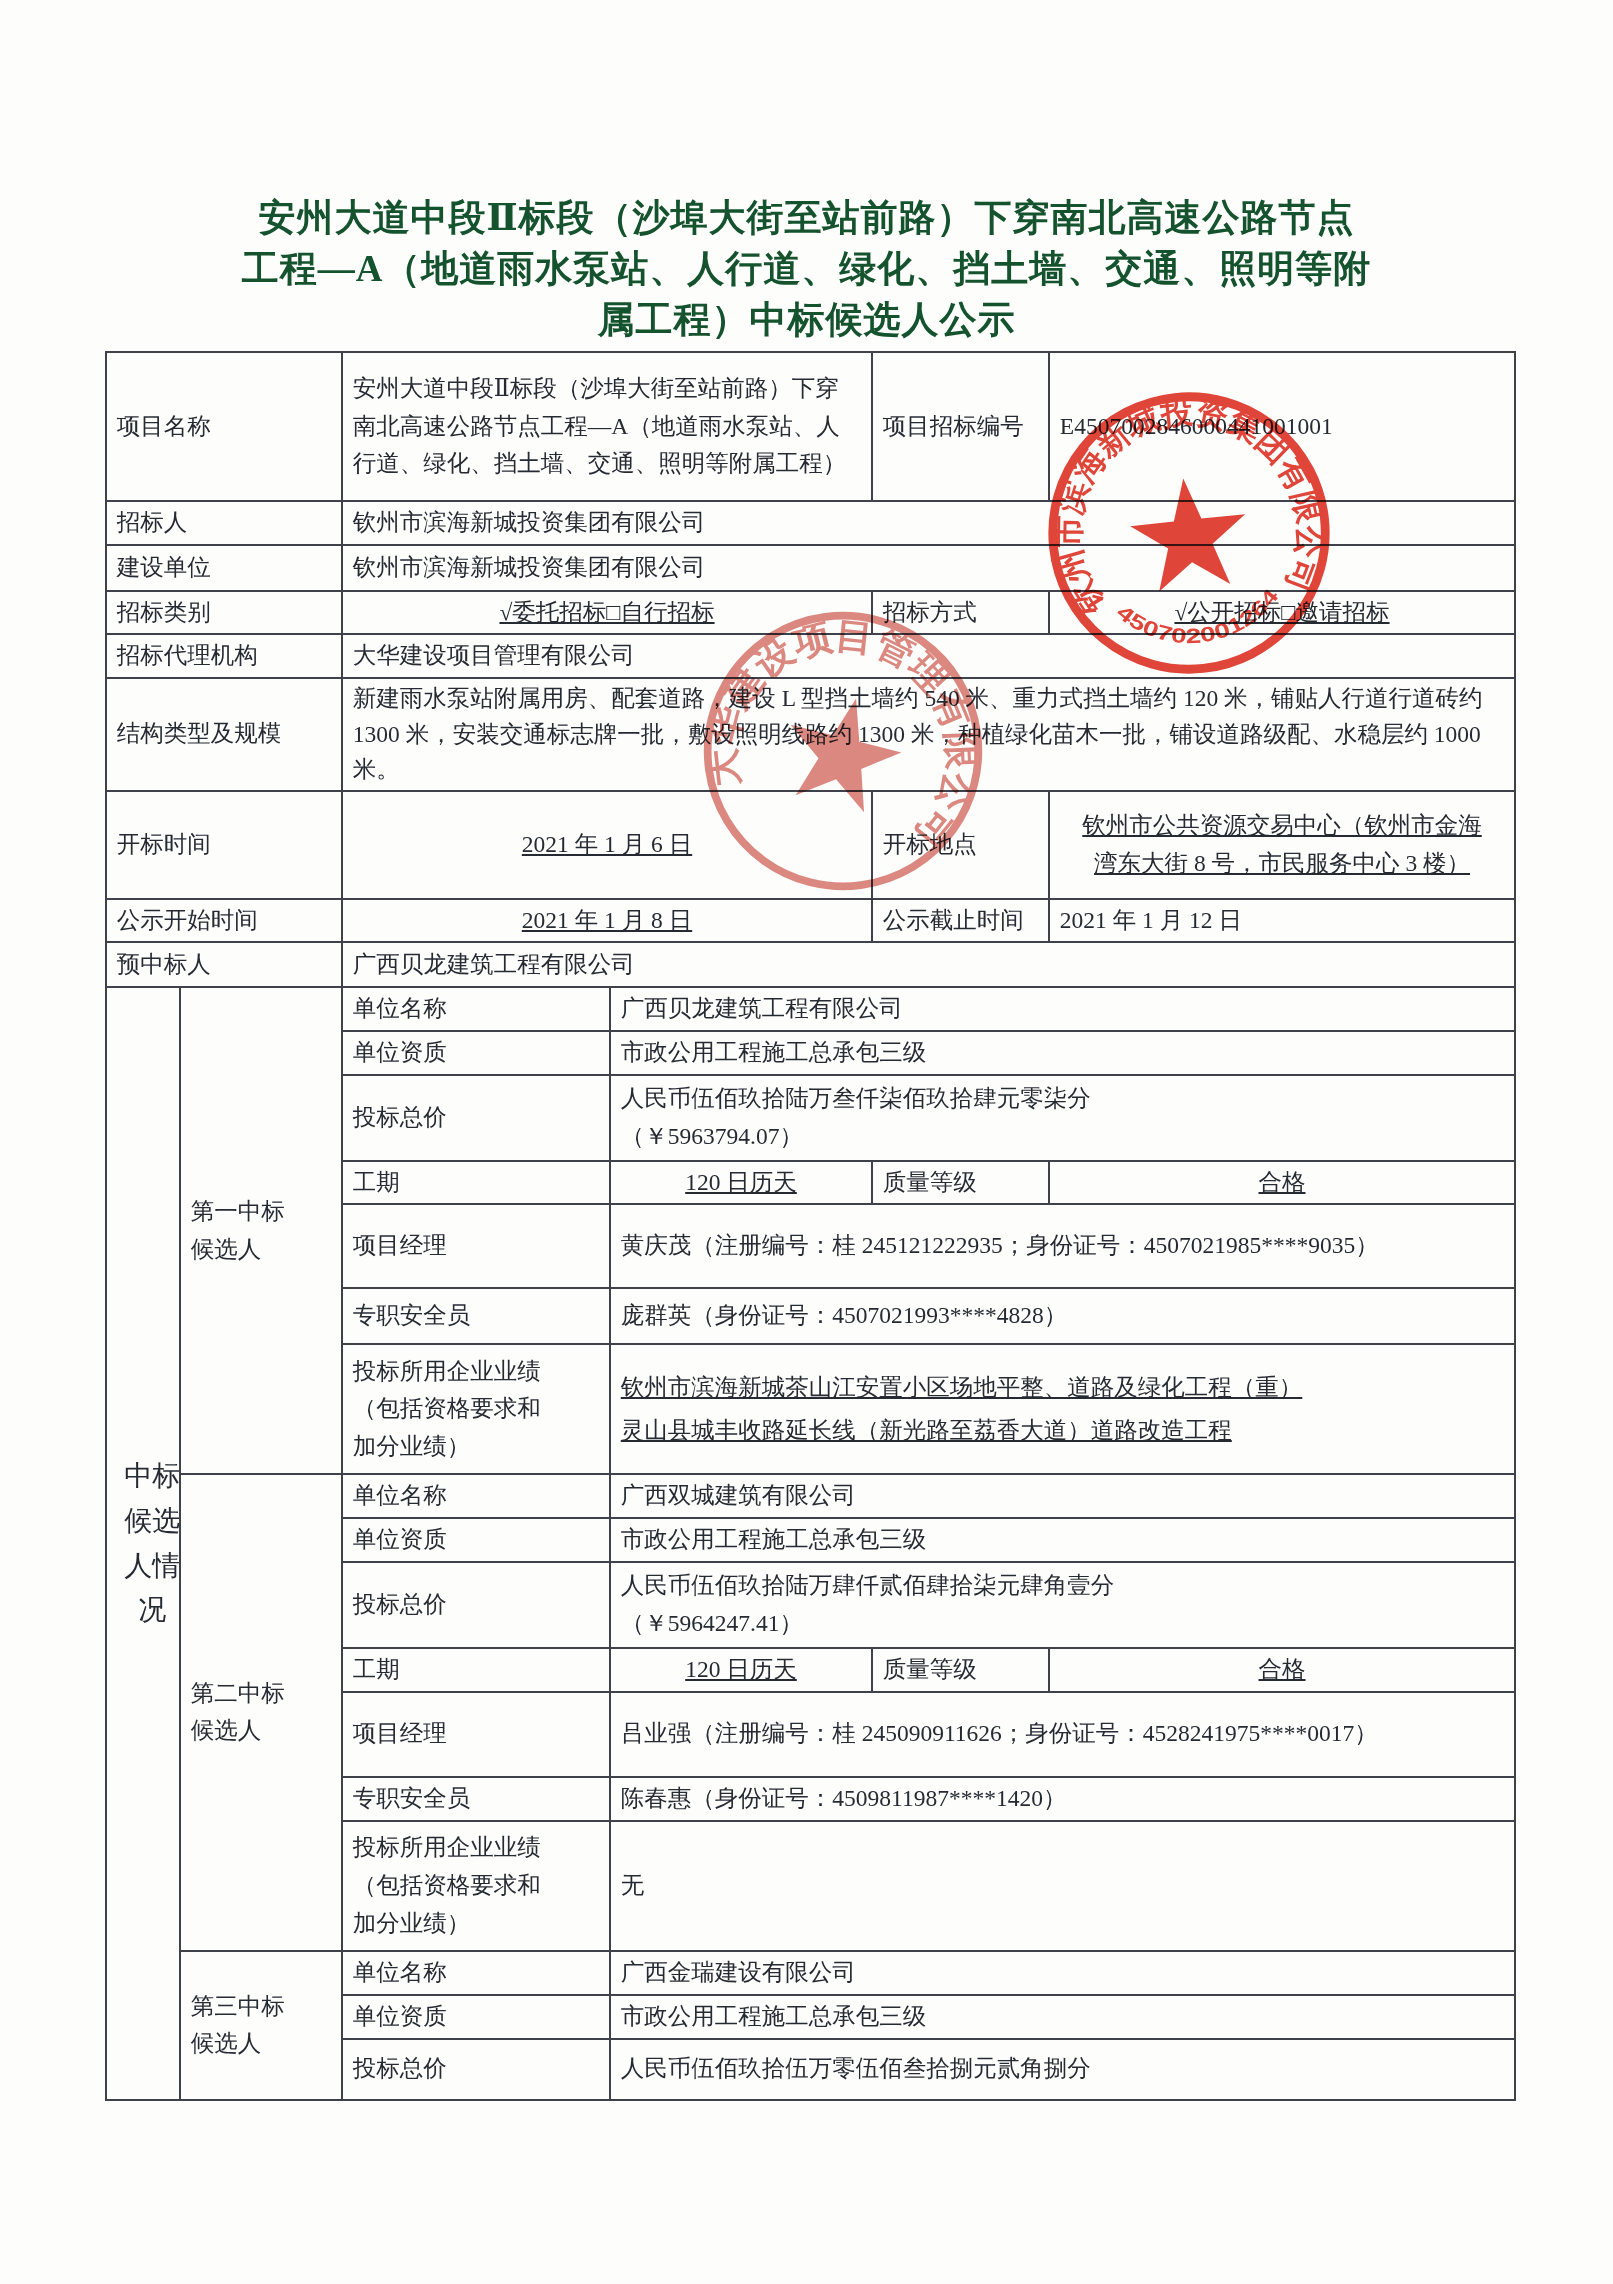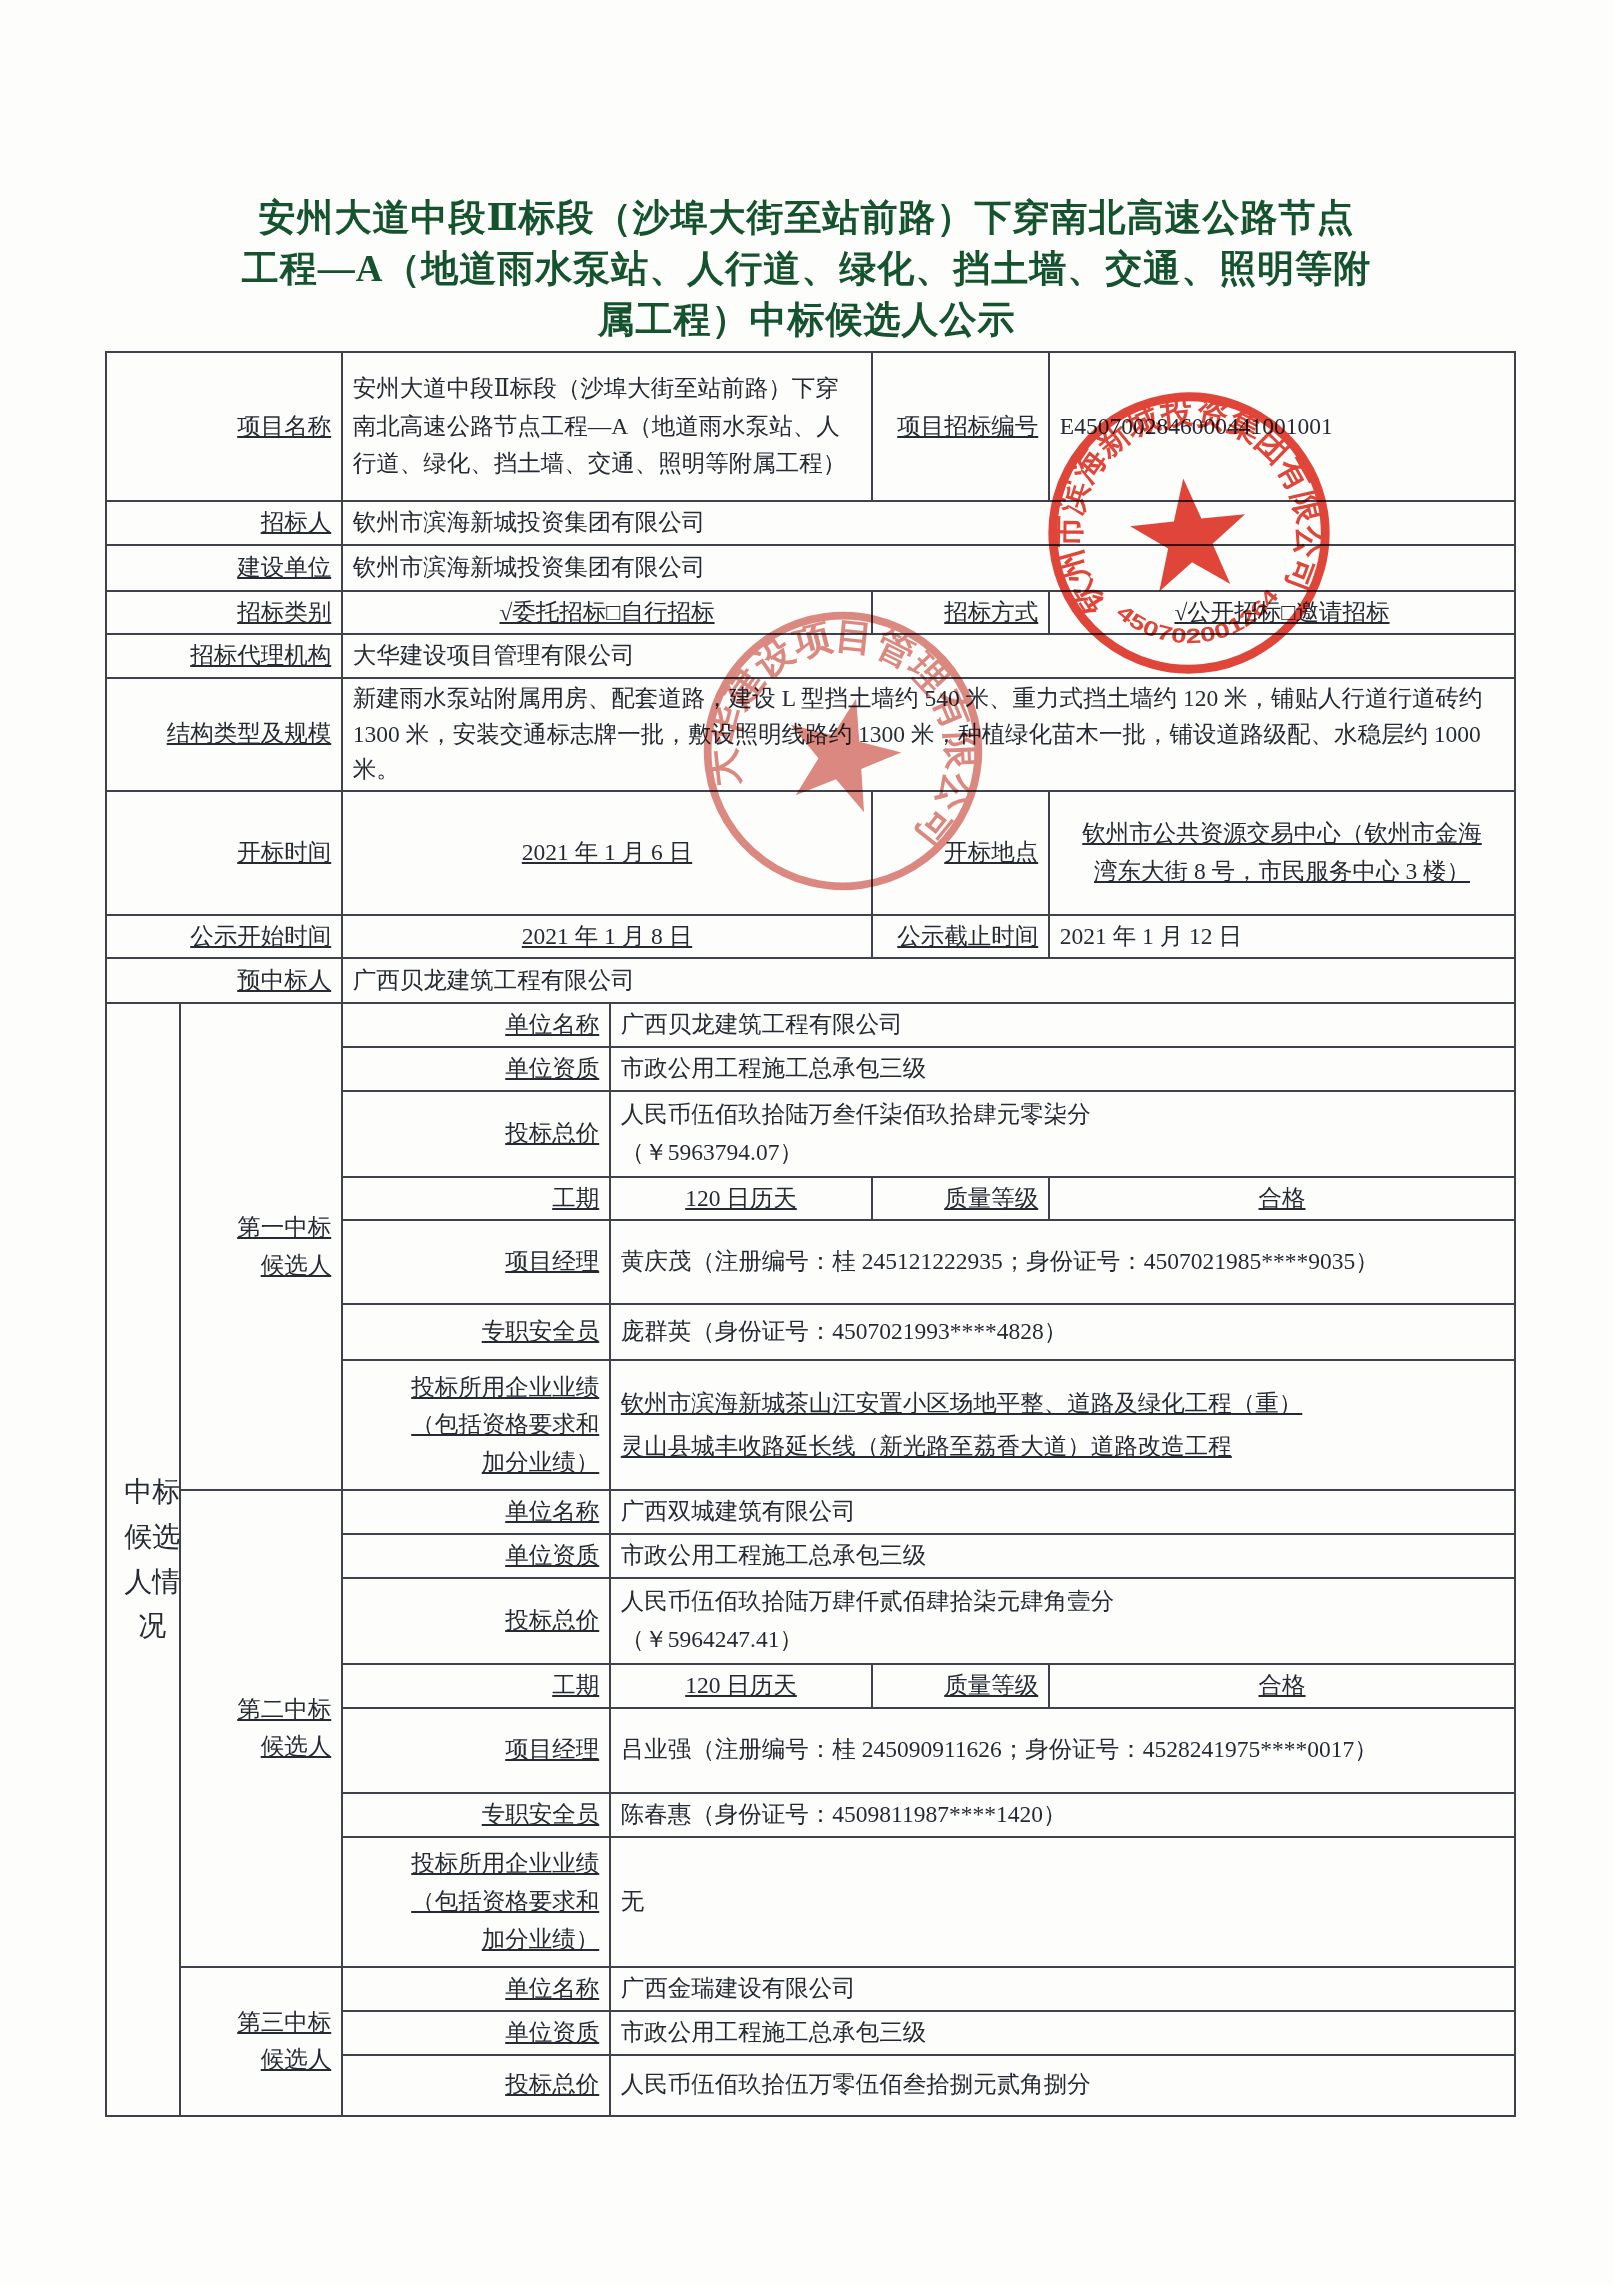--- a/index.html
+++ b/index.html
@@ -18,21 +18,21 @@
     border-collapse:collapse;table-layout:fixed;
     font-size:23.5px;color:#262b33;
   }
   table.doc td{
     border:2px solid #3f414b;
     vertical-align:middle;
     padding:2px 9.8px;
     line-height:1.6;
     overflow:hidden;
   }
-  td.lab{text-align:right;padding:2px 2px;text-decoration:underline;}
+  td.lab{text-align:left;padding:2px 2px;}
   td.val{text-align:left;padding-left:13.7px;}
   td.ctr{text-align:center;text-decoration:underline;}
   td.sec{font-size:28px;text-align:center;padding:0;line-height:1.9;}
   td.sec .wrapnarrow{width:71px;margin:0 auto;}
   .line2{line-height:1.75;}
   .perf div{margin:5.9px 0;text-decoration:underline;}
   .nums{letter-spacing:0px;}
   
   .seal{position:absolute;mix-blend-mode:multiply;pointer-events:none;}
   .seal svg{display:block;}
@@ -86,21 +86,21 @@
     <tr style="height:29px">
       <td colspan="2" class="lab">招标代理机构</td>
       <td colspan="4" class="val">大华建设项目管理有限公司</td>
     </tr>
 
     <tr style="height:113px">
       <td colspan="2" class="lab">结构类型及规模</td>
       <td colspan="4" class="val" style="line-height:1.5">新建雨水泵站附属用房、配套道路，建设 L 型挡土墙约 540 米、重力式挡土墙约 120 米，铺贴人行道行道砖约 1300 米，安装交通标志牌一批，敷设照明线路约 1300 米，种植绿化苗木一批，铺设道路级配、水稳层约 1000 米。</td>
     </tr>
 
-    <tr style="height:124px">
+    <tr style="height:108px">
       <td colspan="2" class="lab">开标时间</td>
       <td colspan="2" class="ctr">2021 年 1 月 6 日</td>
       <td class="lab">开标地点</td>
       <td class="ctr" style="line-height:1.6;padding:2px 22px">钦州市公共资源交易中心（钦州市金海湾东大街 8 号，市民服务中心 3 楼）</td>
     </tr>
 
     <tr style="height:41px">
       <td colspan="2" class="lab">公示开始时间</td>
       <td colspan="2" class="ctr">2021 年 1 月 8 日</td>
       <td class="lab">公示截止时间</td>

